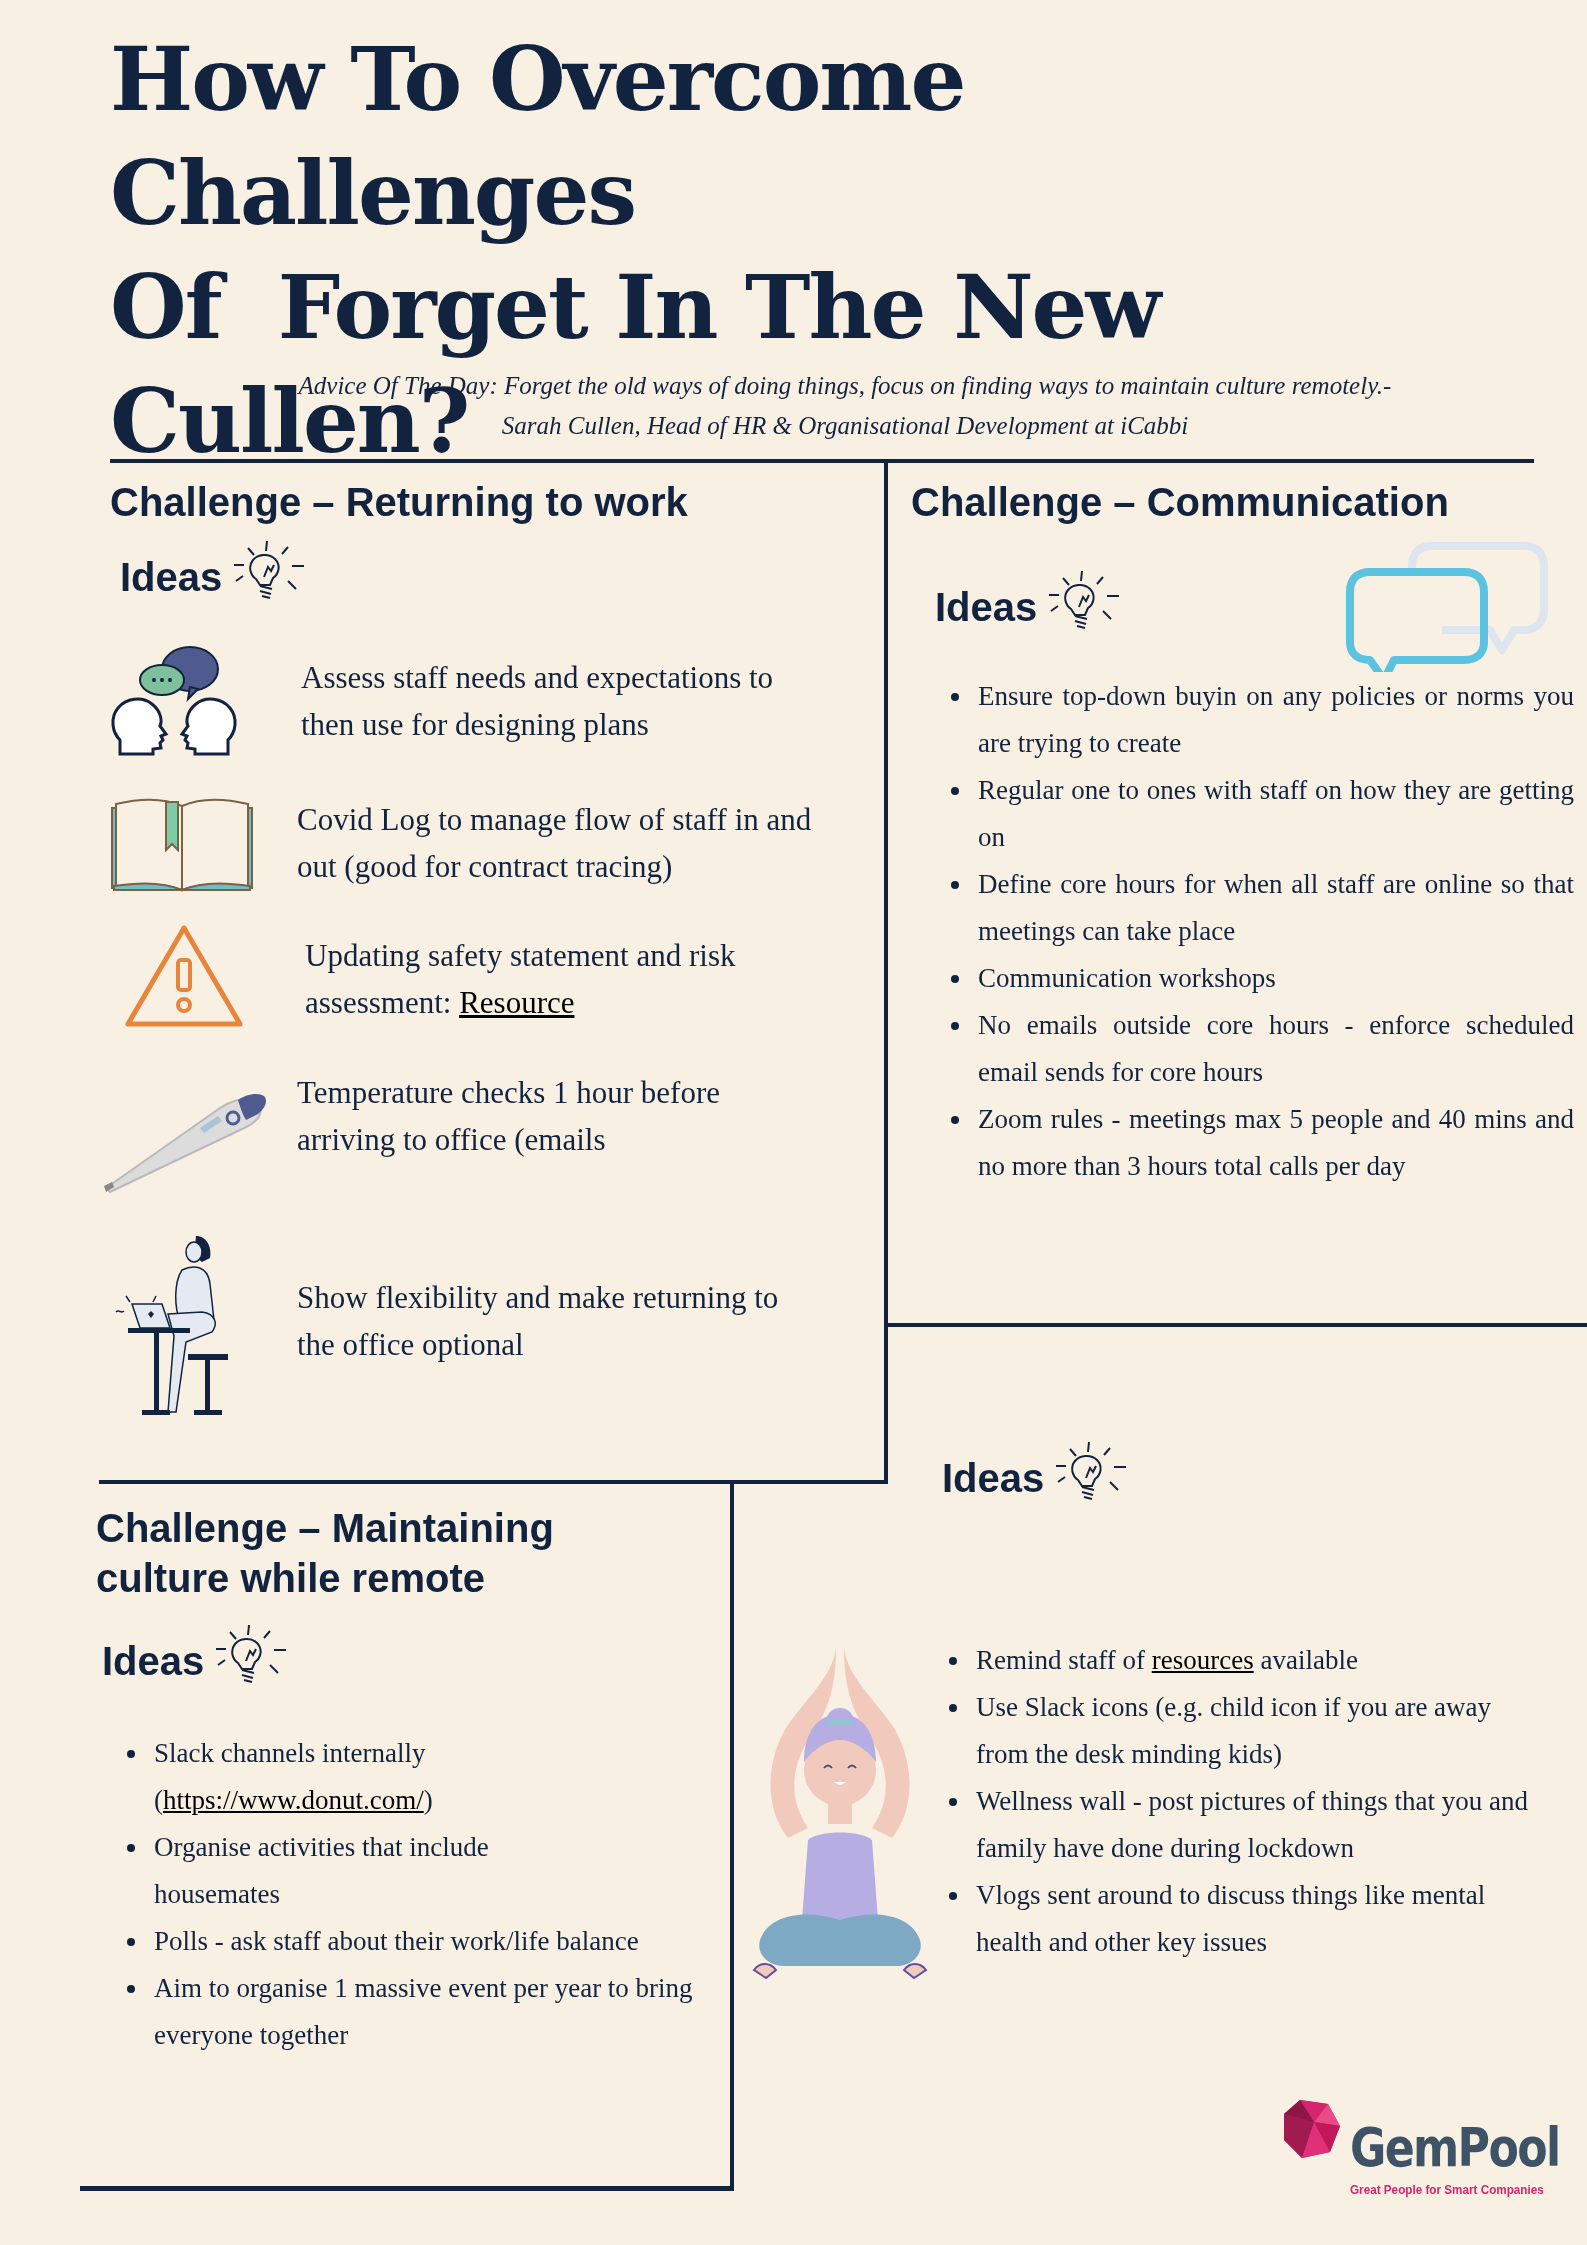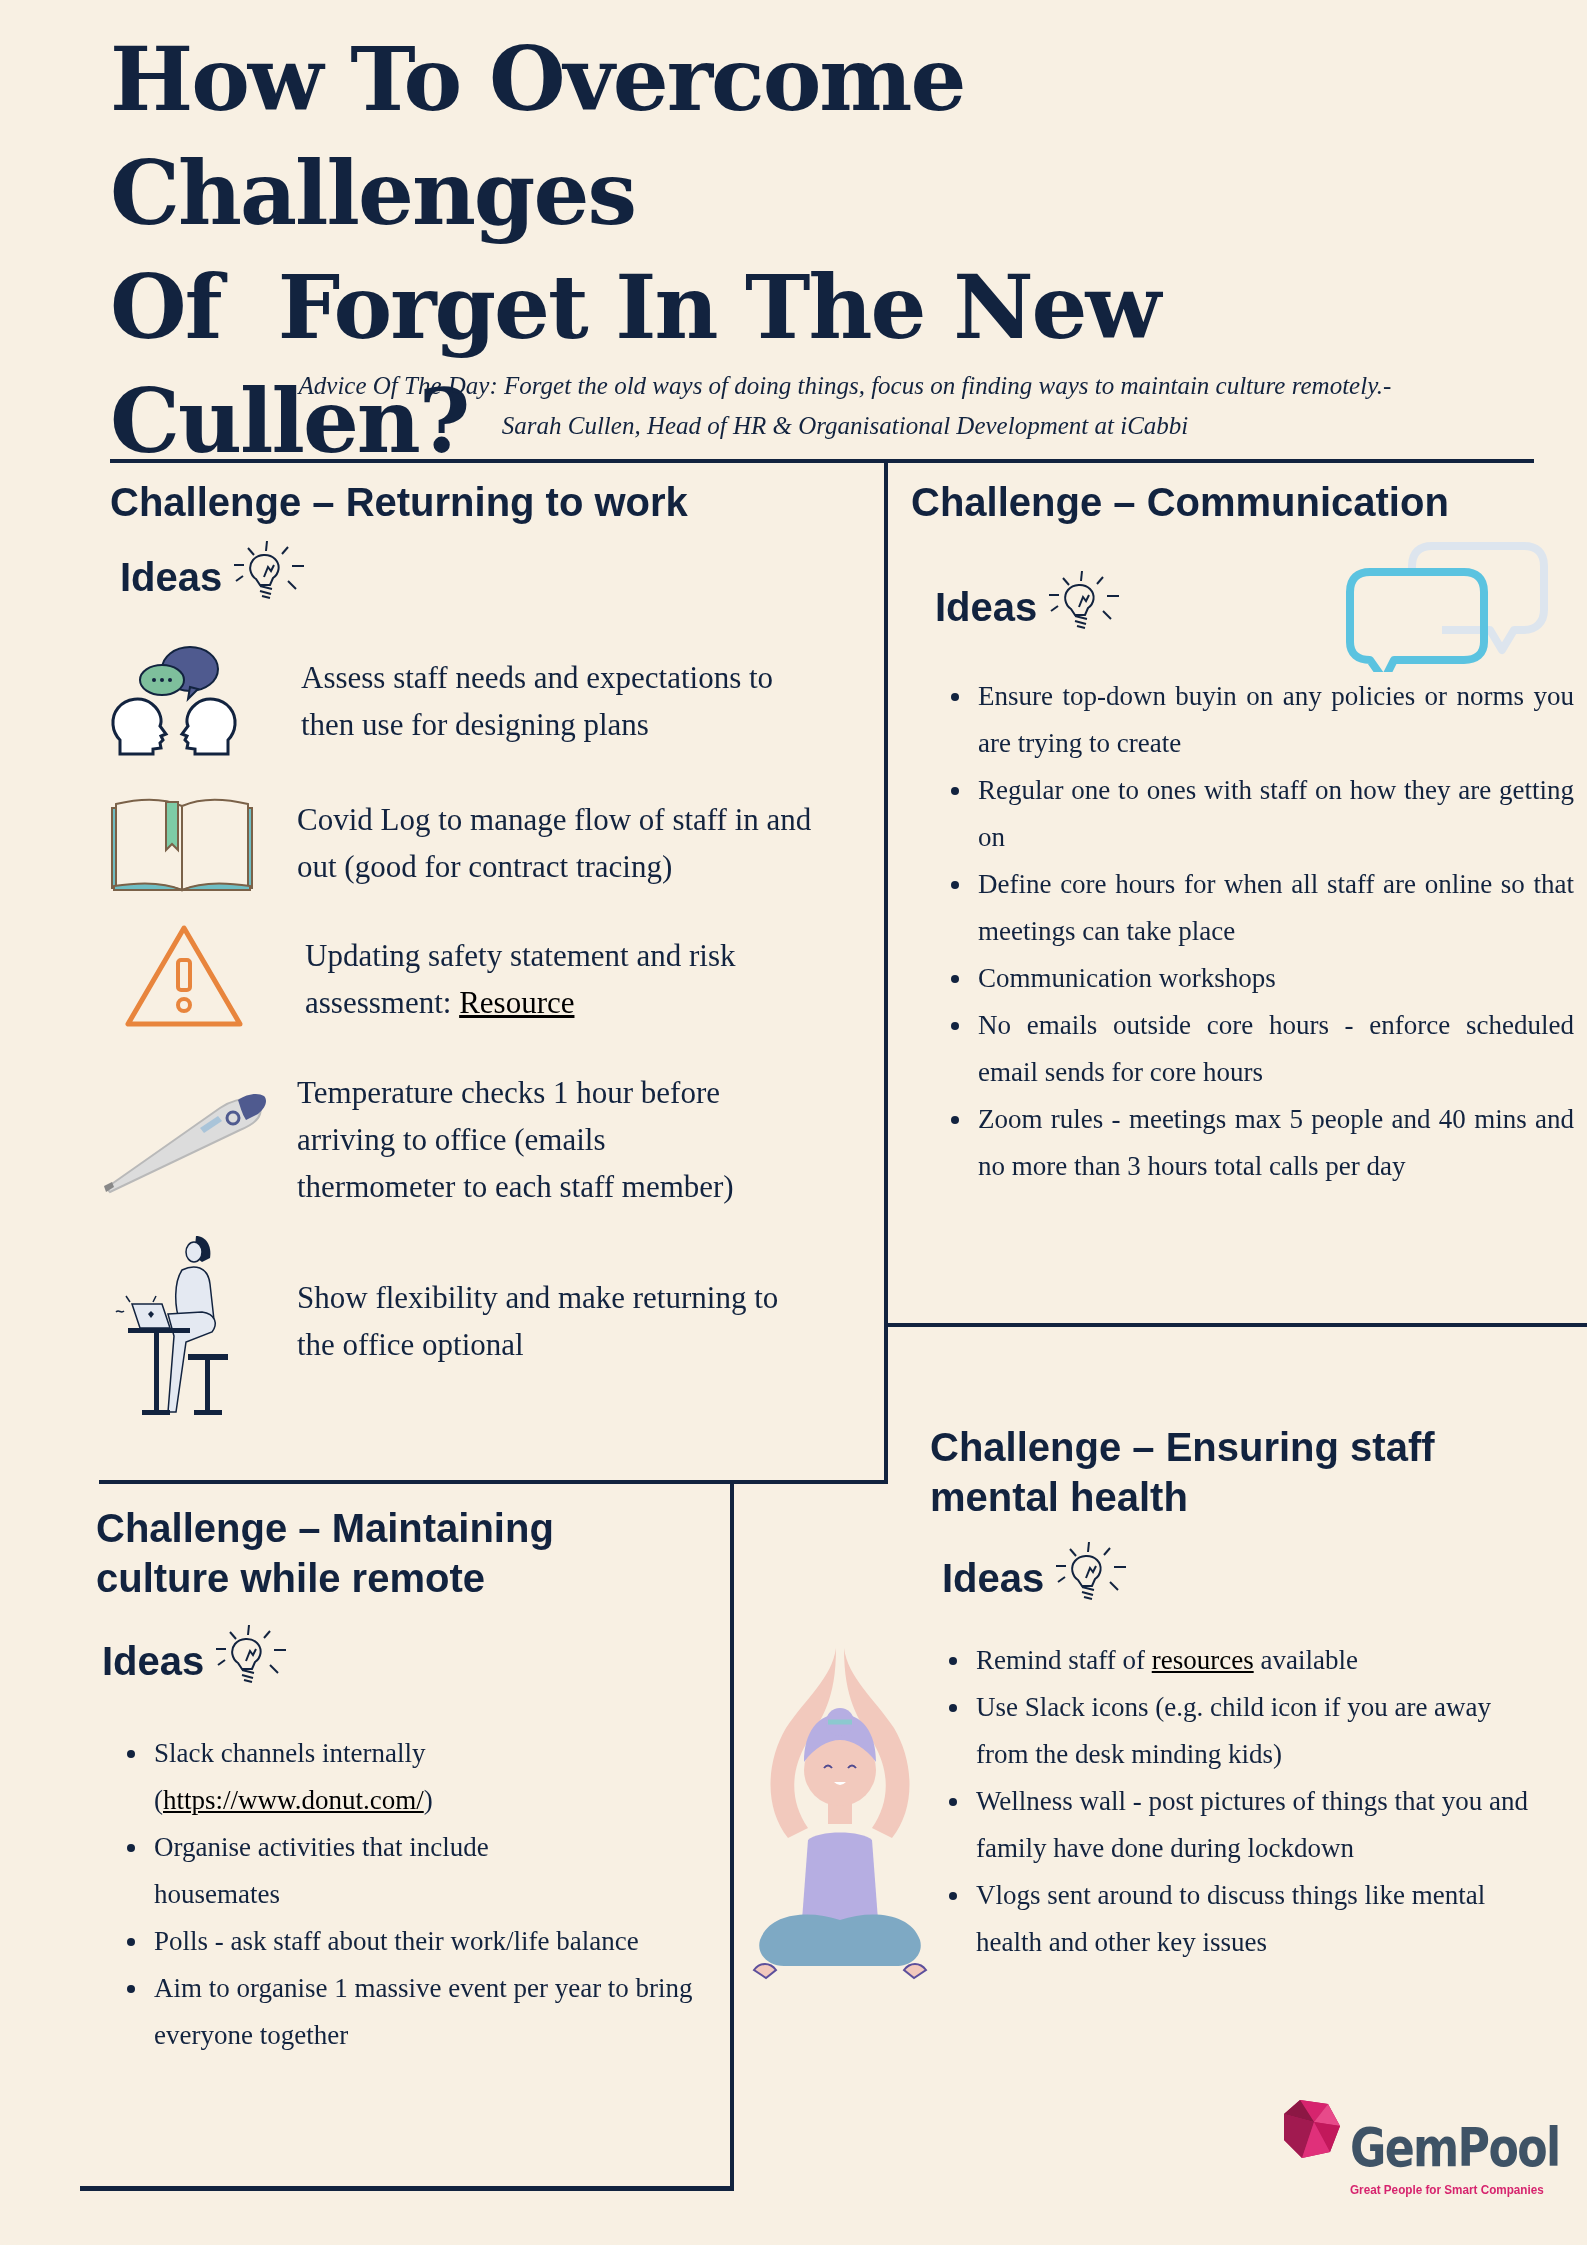--- a/index.html
+++ b/index.html
@@ -98,21 +98,20 @@
 <svg class="abs" style="left:102px;top:1082px;" width="170" height="112" viewBox="0 0 170 112">
   <path d="M4 106L118 26c10-7 22-10 30-8 8 2 12 8 10 14-2 7-10 12-20 16L8 110z" fill="#dcdcdc" stroke="#b9b9b9" stroke-width="2"></path>
   <path d="M136 18c8-6 20-8 26-4 4 4 2 12-6 18l-12 6c-4-6-6-14-8-20z" fill="#4f5a8f"></path>
   <circle cx="131" cy="36" r="6" fill="#dcdcdc" stroke="#4f5a8f" stroke-width="3"></circle>
   <path d="M98 46l18-12 4 5-18 12z" fill="#a9c4d9"></path>
   <path d="M2 104l8-4 2 5-8 5z" fill="#888"></path>
 </svg>
 <div class="abs item-text" style="left:297px;top:1069px;">
   <div>Temperature checks 1 hour before</div>
   <div>arriving to office (emails</div>
-  <div>thermometer to each staff member)</div>
 </div>
 
 <svg class="abs" style="left:112px;top:1234px;" width="120" height="190" viewBox="0 0 120 190">
   <path d="M84 2c10 0 16 10 14 22l-8 4-8-6z" fill="#12233f"></path>
   <ellipse cx="82" cy="18" rx="8" ry="10" fill="#e4e9f2" stroke="#12233f" stroke-width="1.5"></ellipse>
   <path d="M70 36c12-6 26-4 28 14l4 36-34 2c-6-16-6-40 2-52z" fill="#e4e9f2" stroke="#12233f" stroke-width="1.5"></path>
   <path d="M56 80l34 -2c14 2 16 12 10 20L74 108l-10 70h-8l6-76z" fill="#e4e9f2" stroke="#12233f" stroke-width="1.5"></path>
   <path d="M20 70h30l8 24H28z" fill="#e4e9f2" stroke="#12233f" stroke-width="1.5"></path>
   <path d="M36 80l3-3 3 3-3 4z" fill="#12233f"></path>
   <rect x="16" y="94" width="62" height="5" fill="#12233f"></rect>
@@ -185,24 +184,20 @@
   <li>
     <span>Slack channels internally</span><br>
     <span>(</span><a class="lnk">https://www.donut.com/</a><span>)</span>
   </li>
   <li style="width:440px;">Organise activities that include housemates</li>
   <li style="width:540px;">Polls - ask staff about their work/life balance</li>
   <li>Aim to organise 1 massive event per year to bring everyone together</li>
 </ul>
 
 <div class="abs" style="left:930px;top:1422px;width:640px;">
-  <h2>
-    <div>Challenge – Ensuring staff</div>
-    <div>mental health</div>
-  </h2>
   <div class="ideas" style="margin:18px 0 0 12px;">
     <span>Ideas</span>
     <svg width="84" height="76" viewBox="0 0 84 76" fill="none" stroke="#12233f" stroke-width="2">
       <path d="M30 40c-6-4-8-13-3-19s16-7 22-1 4 15-2 19l-3 7h-10z"></path>
       <path d="M34 47l12 3M34 52l11 3M36 57l8 2"></path>
       <path d="M38 38l4-10 3 4 3-6"></path>
       <line x1="41" y1="2" x2="40" y2="12"></line>
         <line x1="22" y1="9" x2="28" y2="16"></line>
         <line x1="62" y1="8" x2="56" y2="15"></line>
       <line x1="8" y1="26" x2="18" y2="26"></line>

